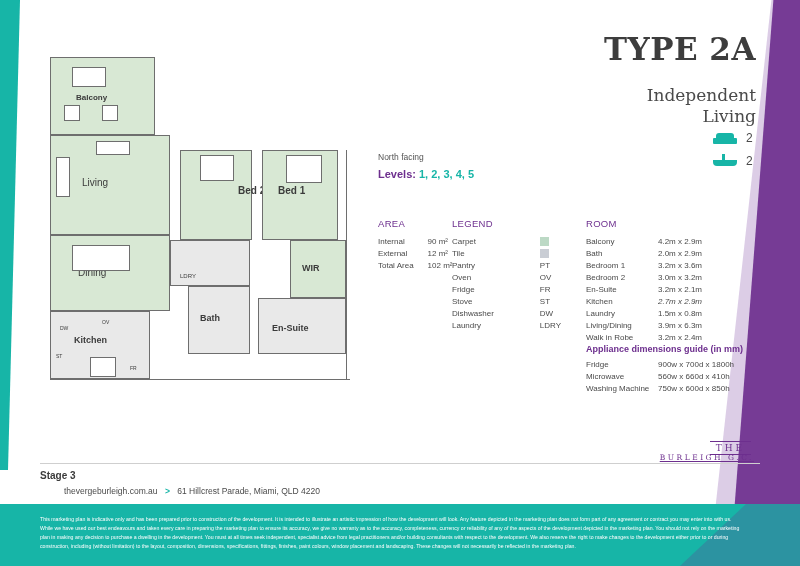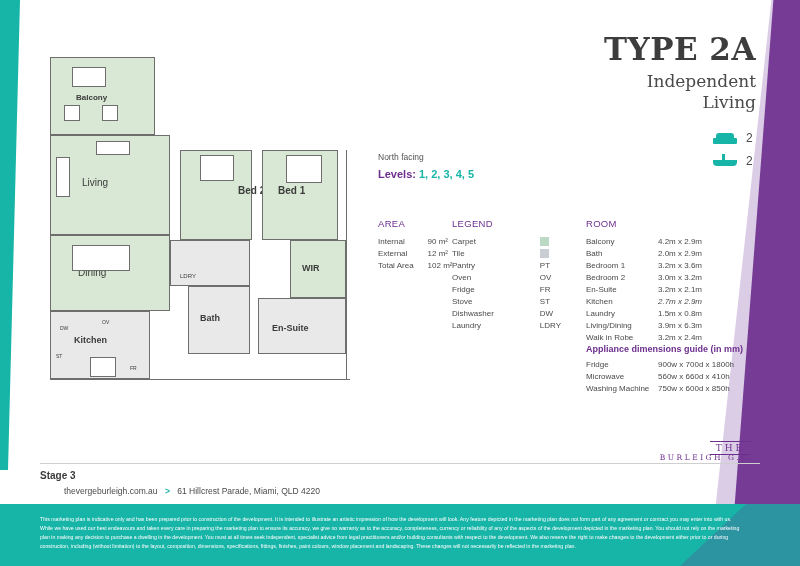--- a/index.html
+++ b/index.html
@@ -18,21 +18,21 @@
     clip-path:polygon(62% 0,100% 0,100% 100%,0 100%);}
   .right-purple2{position:absolute;right:0;top:0;width:130px;height:566px;
     background:#9b6fb8;opacity:.35;
     clip-path:polygon(78% 0,100% 0,100% 100%,30% 100%);}
 
   
   .header{position:absolute;right:44px;top:34px;text-align:right;}
   .type-title{font-family:"DejaVu Serif",serif;font-weight:bold;font-size:31px;
     letter-spacing:.5px;color:#3d3d3d;line-height:1;}
   .type-sub{font-family:"DejaVu Serif",serif;font-size:17px;color:#4a4a4a;
-    line-height:1.25;margin-top:6px;font-weight:normal;}
+    line-height:1.25;margin-top:20px;font-weight:normal;}
 
   .icons{position:absolute;right:44px;top:130px;text-align:right;}
   .icon-row{display:flex;align-items:center;justify-content:flex-end;gap:9px;margin-bottom:7px;}
   .icon-row .num{font-size:12px;color:#4a4a4a;width:10px;text-align:left;}
   .ic{width:24px;height:16px;position:relative;}
 
   
   .bed-ic:before{content:"";position:absolute;left:0;bottom:2px;width:24px;height:6px;
     background:#17b5a7;border-radius:1px;}
   .bed-ic:after{content:"";position:absolute;left:3px;bottom:8px;width:18px;height:5px;
@@ -78,21 +78,21 @@
   .stage{position:absolute;left:40px;top:470px;font-size:10px;font-weight:bold;color:#3b3b3b;}
   .weburl{position:absolute;left:40px;top:486px;font-size:8.5px;color:#4a4a4a;margin-left:24px;}
   .weburl .arrow{color:#17b5a7;font-weight:bold;margin:0 5px;}
   .teal-rule{position:absolute;left:40px;top:463px;width:720px;height:1px;background:#cfcfcf;}
 
   .logo{position:absolute;right:46px;top:437px;text-align:center;}
   .logo .the{font-family:"DejaVu Serif",serif;font-size:9px;letter-spacing:3px;color:#6d2f8e;
     border-top:1px solid #6d2f8e;border-bottom:1px solid #6d2f8e;padding:1px 6px;display:inline-block;margin-left:47px;}
   .logo .verge{font-family:"DejaVu Serif",serif;font-style:italic;font-weight:bold;
     font-size:38px;color:#6d2f8e;line-height:.95;margin-top:2px;}
-  .logo .gc{font-family:"DejaVu Serif",serif;font-size:7.5px;letter-spacing:2.5px;color:#6d2f8e;margin-top:-2px;}
+  .logo .gc{font-family:"DejaVu Serif",serif;font-size:7.5px;letter-spacing:2.5px;color:#6d2f8e;margin-top:-2px;text-decoration:underline;}
 
   .discl{position:absolute;left:0;bottom:0;width:800px;height:62px;background:#17b5a7;}
   .discl p{margin:0;position:absolute;left:40px;top:11px;width:700px;
     font-size:5.2px;line-height:1.75;color:#ffffff;}
   .discl .wedge{position:absolute;right:0;top:0;width:120px;height:62px;background:#6d2f8e;
     opacity:.25;clip-path:polygon(55% 0,100% 0,100% 100%,0 100%);}
 </style>
 </head>
 <body>
 

